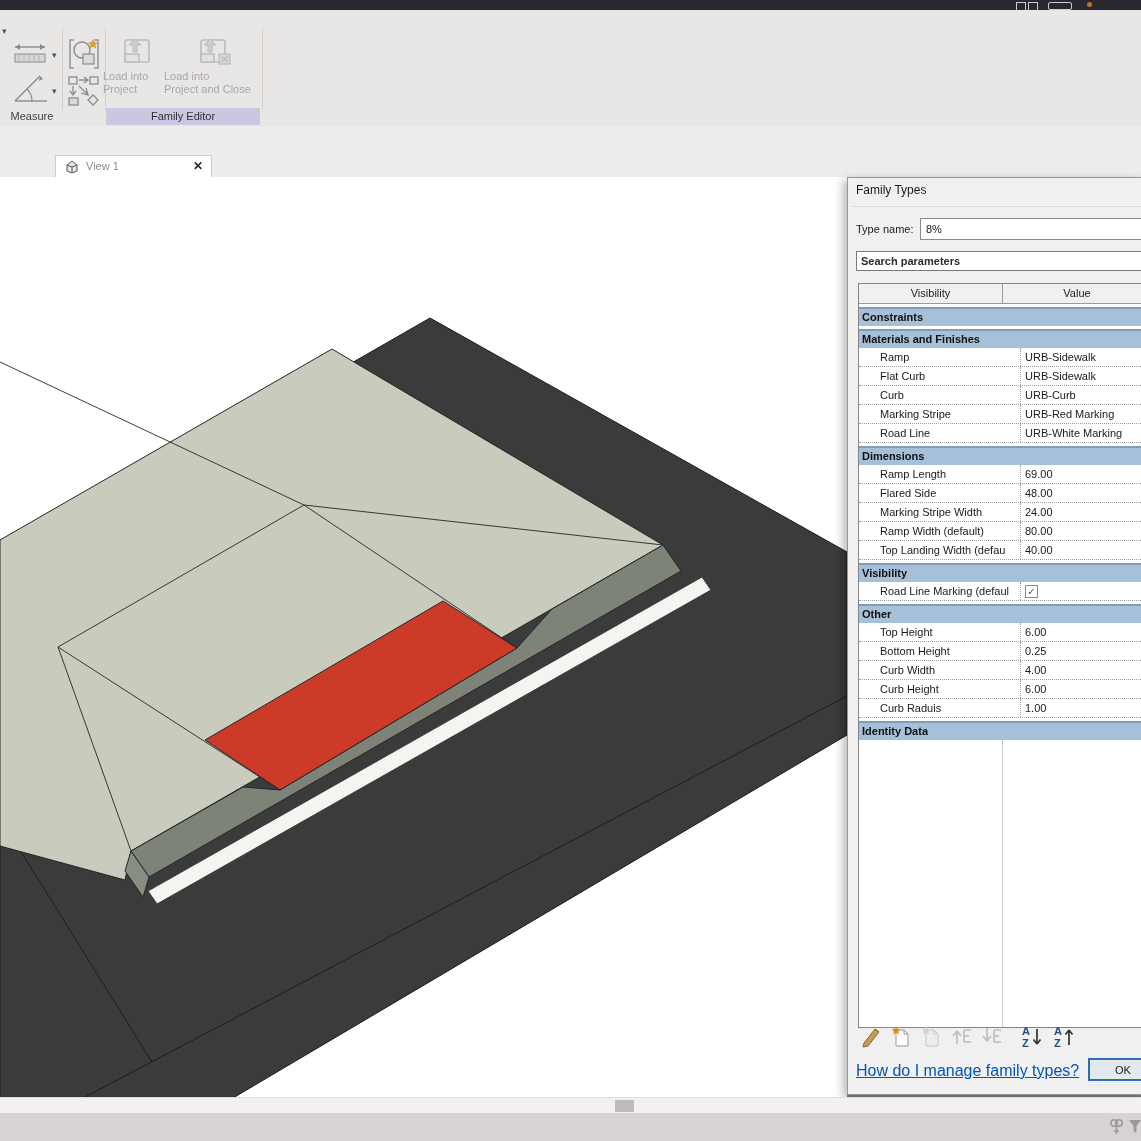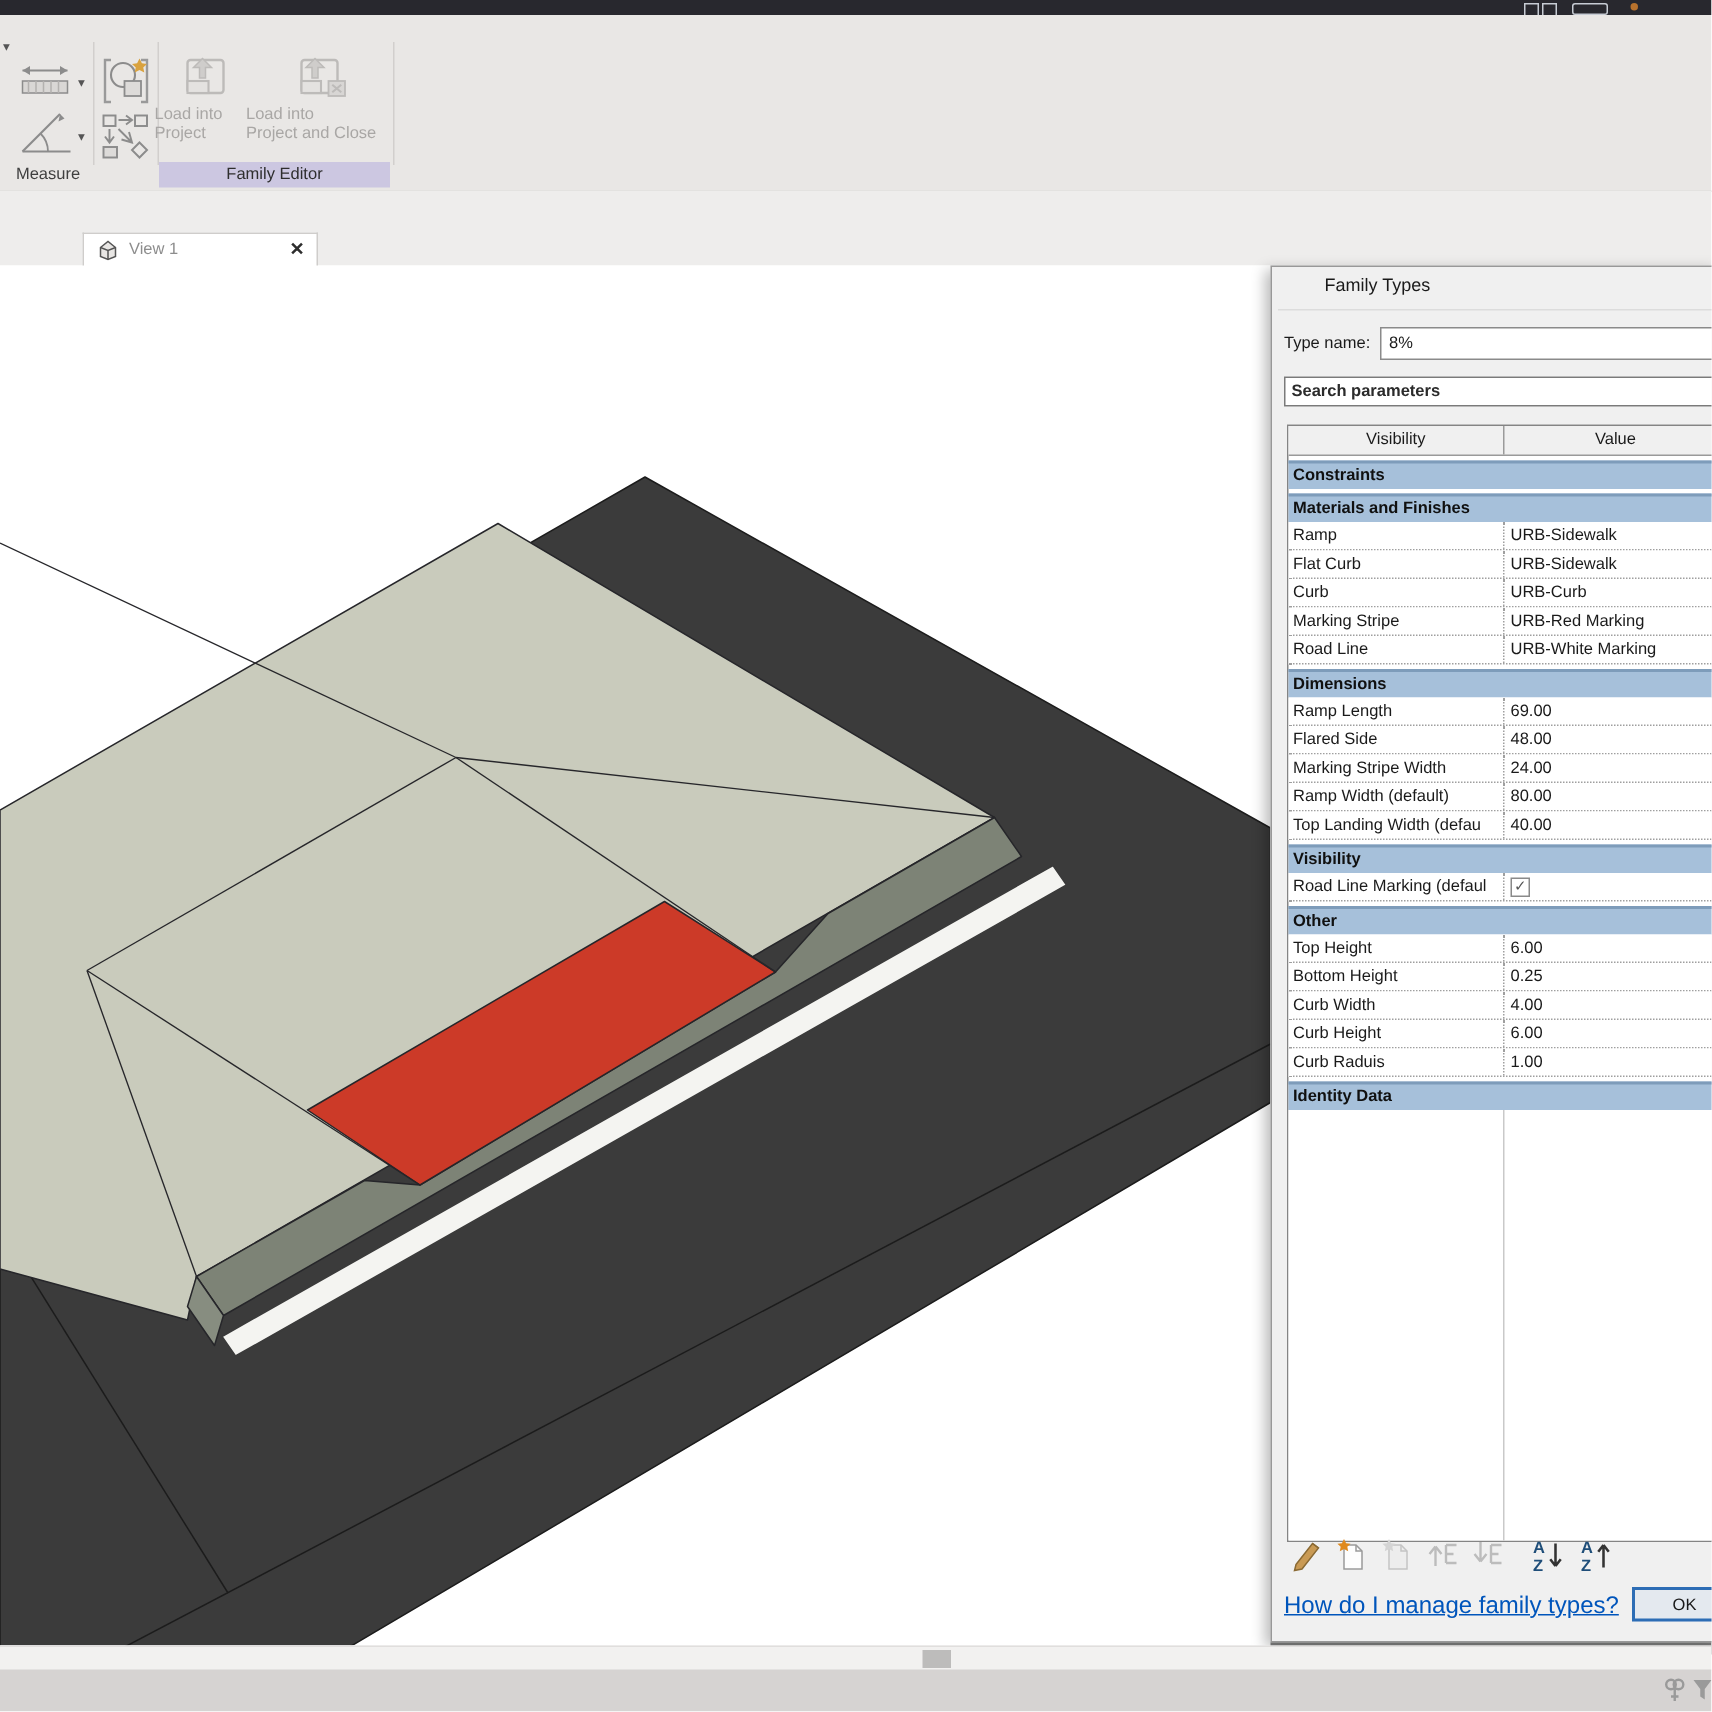--- a/index.html
+++ b/index.html
@@ -23,37 +23,37 @@
   
   .canvas-strip{position:absolute;left:0;top:127px;width:1141px;height:50px;background:#eeedec;}
   .view-tab{position:absolute;left:55px;top:155px;width:131px;height:22px;background:#ffffff;border:1px solid #cfcdcb;border-bottom:none;padding-left:24px;}
   .view-tab .tab-label{position:absolute;left:30px;top:4px;font-size:11px;color:#8d8d8d;}
   .view-tab .tab-close{position:absolute;right:8px;top:3px;font-size:12px;color:#2d2d2d;font-weight:bold;cursor:pointer;}
   
   .viewport{position:absolute;left:0;top:177px;width:847px;height:920px;background:#ffffff;overflow:hidden;}
   
   .dialog{position:absolute;left:847px;top:177px;width:300px;height:918px;background:#f0f0f0;
     border:1px solid #989898;box-shadow:-4px 3px 9px rgba(0,0,0,.28);box-sizing:border-box;}
-  .dlg-title{position:absolute;left:8px;top:5px;font-size:12px;color:#1a1a1a;margin-left:27px;}
+  .dlg-title{position:absolute;left:8px;top:5px;font-size:12px;color:#1a1a1a;}
   .dlg-body-line{position:absolute;left:4px;top:28px;width:292px;height:1px;background:#dcdcdc;}
   .type-label{position:absolute;left:8px;top:45px;font-size:11px;color:#1a1a1a;}
   .type-input{position:absolute;left:72px;top:40px;width:230px;height:20px;border:1px solid #8a8a8a;
     background:#ffffff;font-family:"Liberation Sans",sans-serif;font-size:11px;color:#1a1a1a;padding:0 5px;box-sizing:content-box;}
   .search-input{position:absolute;left:8px;top:73px;width:282px;height:18px;border:1px solid #7a7a7a;
     background:#ffffff;font-family:"Liberation Sans",sans-serif;font-size:11px;font-weight:bold;color:#2b2b2b;padding:0 4px;}
   
   .ptable{position:absolute;left:10px;top:105px;width:292px;border:1px solid #848484;background:#ffffff;}
   .thead{display:flex;height:19px;background:#f0f0f0;border-bottom:1px solid #9a9a9a;}
   .th{font-size:11px;color:#1a1a1a;text-align:center;line-height:19px;}
   .th.p{width:143px;border-right:1px solid #9a9a9a;}
   .th.v{flex:1;}
   .sec-hdr{height:17px;background:#a6c0da;border-top:2px solid #7e9cba;margin-top:3px;
     font-size:11px;font-weight:bold;color:#101010;line-height:17px;padding-left:3px;}
   .prow{display:flex;height:18px;border-bottom:1px dotted #9f9f9f;background:#ffffff;}
-  .pcell{width:140px;padding-left:3px;font-size:11px;color:#1a1a1a;line-height:18px;white-space:nowrap;overflow:hidden;}
+  .pcell{width:140px;padding-left:21px;font-size:11px;color:#1a1a1a;line-height:18px;white-space:nowrap;overflow:hidden;}
   .vcell{flex:1;border-left:1px dotted #9f9f9f;padding-left:4px;font-size:11px;color:#1a1a1a;line-height:18px;white-space:nowrap;overflow:hidden;}
   .chk{display:inline-block;width:11px;height:11px;border:1px solid #8a8a8a;background:#fff;margin-top:2px;
     font-size:10px;line-height:11px;color:#555;text-align:center;}
   .tfill{position:relative;height:287px;background:#ffffff;}
   .tfill .divline{position:absolute;left:143px;top:0;width:1px;height:100%;background:#c9c9c9;}
   
   .dlg-tools{position:absolute;left:0;top:842px;width:300px;height:34px;}
   .tool{position:absolute;top:4px;width:22px;height:24px;cursor:pointer;}
   .dlg-link{position:absolute;left:8px;top:884px;font-size:16px;color:#0055bb;text-decoration:underline;cursor:pointer;}
   .ok-btn{position:absolute;left:240px;top:880px;width:70px;height:23px;background:#e4e9ef;

